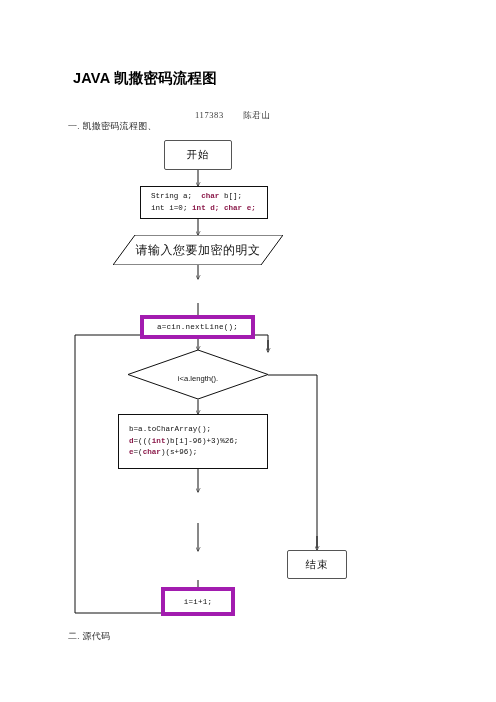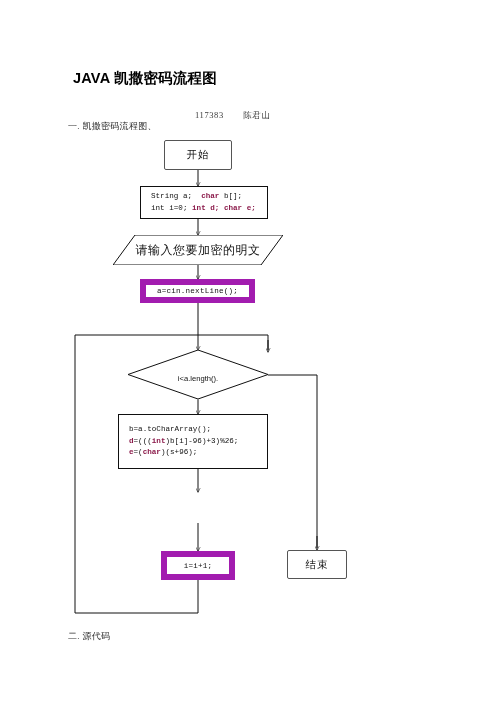--- a/index.html
+++ b/index.html
@@ -95,24 +95,25 @@
     justify-content: flex-start;
     padding: 4px 0 4px 10px;
     align-items: center;
   }
   .node.process .codelines {
     display: block;
     white-space: pre;
     text-align: left;
   }
   .node.simple {
-    border: 6px solid #a21caf;
+    border: 4px solid #a21caf;
     font-family: "Liberation Mono", "DejaVu Sans Mono", monospace;
     font-size: 7.6px;
     letter-spacing: 0.2px;
+    margin-top: 36px;
   }
   .kw { color: #8b1a4a; font-weight: bold; }
   .var { color: #8b1a4a; font-weight: bold; }
 
   
   .io-wrap { position: absolute; }
   .io-wrap svg { display: block; }
   .io-wrap .io-text {
     position: absolute;
     left: 0; top: 0;

